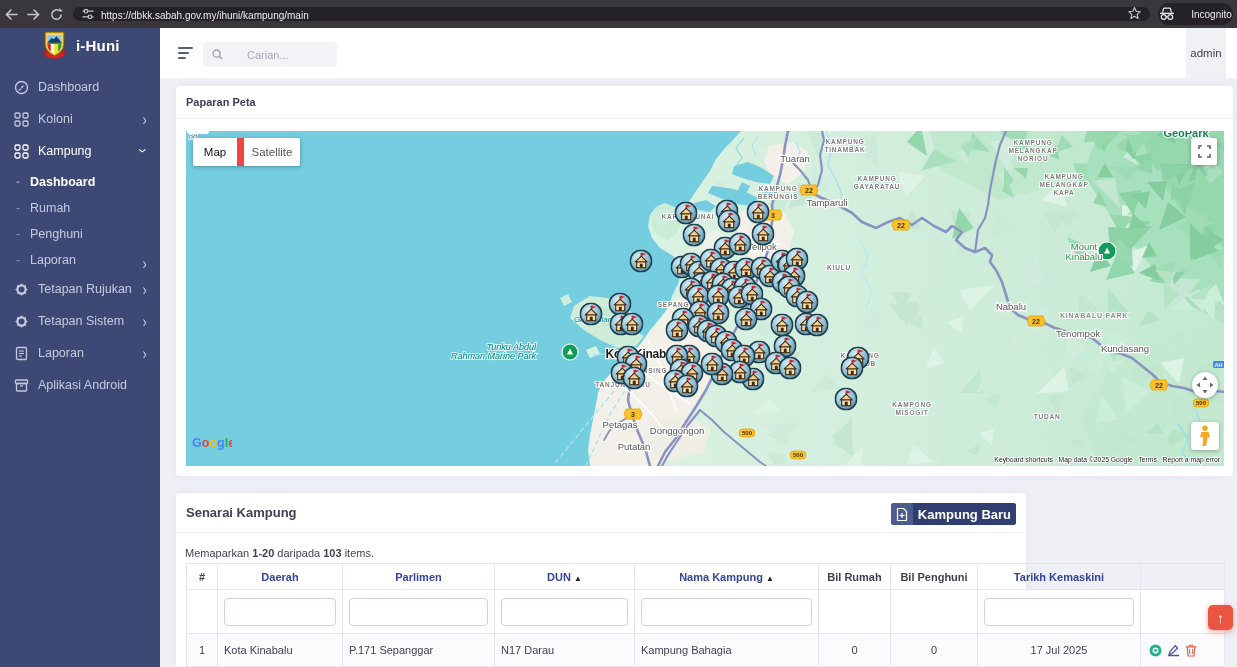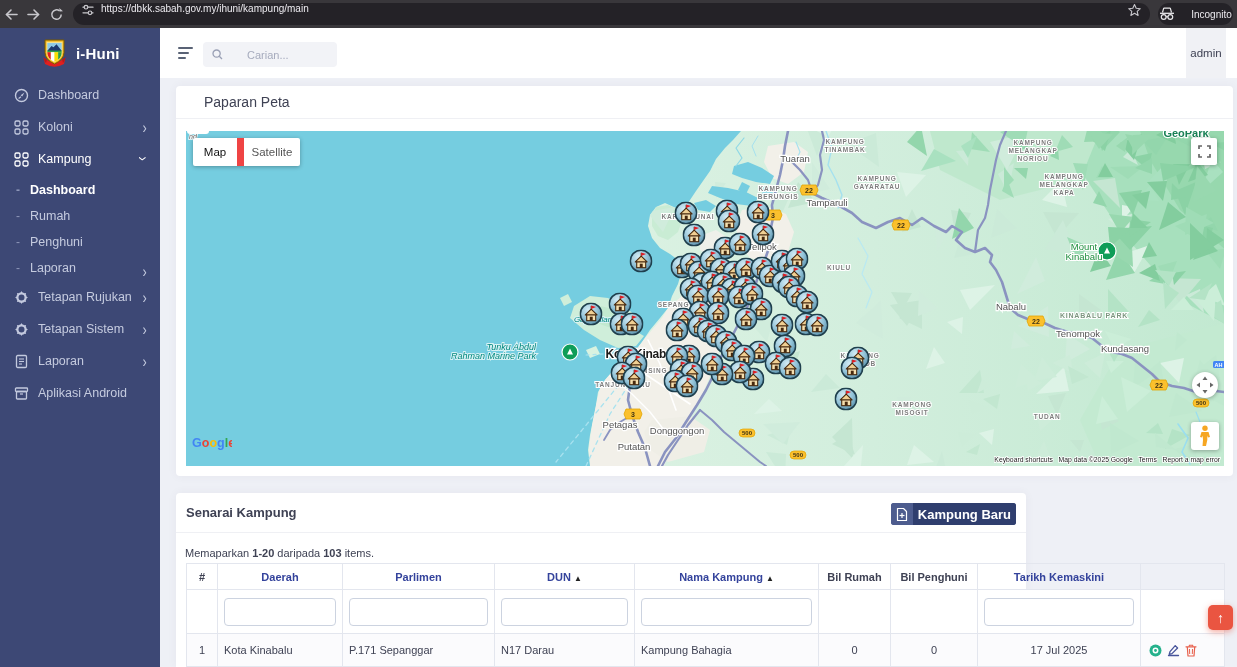--- a/index.html
+++ b/index.html
@@ -1,39 +1,39 @@
 <!DOCTYPE html>
 <html><head><meta charset="utf-8">
 <style>
 * {margin:0;padding:0;box-sizing:border-box}
 html,body {width:1237px;height:667px;overflow:hidden;font-family:"Liberation Sans",sans-serif}
 body {background:#eef0f6;position:relative}
 .chrome {position:absolute;left:0;top:0;width:100%;height:28px;background:#39373b;display:flex;align-items:center}
 .cicon {margin-left:12px;display:flex;align-items:center}
-.urlbar {margin-left:9px;height:22px;width:1077px;background:#242227;border-radius:11px;display:flex;align-items:flex-start;padding:0 8px;color:#eceaef;font-size:10px}
+.urlbar {margin-left:9px;height:14px;width:1077px;background:#242227;border-radius:11px;display:flex;align-items:flex-end;padding:0 8px;color:#eceaef;font-size:10px}
 .incog {margin-left:8px;height:22px;width:75px;background:#242227;border-radius:11px;display:flex;align-items:center;justify-content:center;color:#eceaef;font-size:10px;gap:16px}
 .sidebar {position:absolute;left:0;top:28px;width:160px;height:639px;background:#3d4875;color:#c5cbdf}
-.brand {display:flex;align-items:center;padding:10px 0 11px 42px;gap:9px}
+.brand {display:flex;align-items:center;padding:2px 0 11px 42px;gap:9px}
 .brand b {color:#fff;font-size:15px;letter-spacing:0.2px}
 .nav {margin-top:0}
 .nitem {display:flex;align-items:center;height:32px;padding-left:14px;font-size:12.5px;position:relative}
 .nitem .txt {margin-left:9px}
 .nitem .chev {position:absolute;right:13px;font-size:15px;line-height:1;color:#c3c9de;transform:scale(0.85,1.1);top:8px}
 .sub {padding-left:16px;height:26px}
 .sub .dash {color:#8d96b8;font-size:12px;width:14px}
 .white {color:#fff}
 .topnav {position:absolute;left:160px;top:28px;width:1077px;height:50px;background:#fff}
 .burger {position:absolute;left:18px;top:19px;width:18px}
 .burger div {height:2px;background:#596275;margin-bottom:3px;border-radius:1px}
 .search {position:absolute;left:43px;top:14px;width:134px;height:25px;background:#f2f3f7;border-radius:4px;display:flex;align-items:center;padding:0 9px;color:#a6abbd;font-size:11px;gap:24px}
 .admin {position:absolute;right:11px;top:0;height:50px;width:40px;background:#f0f1f5;display:flex;align-items:center;justify-content:center;color:#3f4254;font-size:11.5px}
 .card {position:absolute;background:#fff;border-radius:4px;box-shadow:0 0 10px rgba(80,70,110,0.06)}
 .card1 {left:176px;top:86px;width:1057px;height:390px}
 .card2 {left:176px;top:493px;width:850px;height:174px;border-bottom-left-radius:0;border-bottom-right-radius:0}
-.chead {height:33px;border-bottom:1px solid #eff0f4;display:flex;align-items:center;padding:0 28px;font-size:14px;font-weight:normal;color:#3f4254}
+.chead {height:33px;border-bottom:1px solid #eff0f4;display:flex;align-items:center;padding:0 10px;font-size:11px;font-weight:bold;color:#3f4254}
 .chead2 {height:40px;border-bottom:1px solid #eff0f4;display:flex;align-items:center;padding:0 10px;font-size:13px;font-weight:bold;color:#3f4254}
 .mapwrap {position:absolute;left:10px;top:45px;width:1038px;height:335px;overflow:hidden;background:#75cde0}
 .card1 .mapwrap {top:45px}
 .gmctl {position:absolute;left:7px;top:7px;height:28px;background:#fff;box-shadow:0 1px 4px rgba(0,0,0,0.3);display:flex;font-size:11.5px;border-radius:2px}
 .gmctl .m1 {width:51px;display:flex;align-items:center;justify-content:center;font-weight:normal;color:#111;border-right:7px solid #ef4444}
 .gmctl .m2 {width:56px;display:flex;align-items:center;justify-content:center;color:#565656}
 .fsctl {position:absolute;right:7px;top:7px;width:26px;height:27px;background:#fff;border-radius:2px;box-shadow:0 1px 4px rgba(0,0,0,0.3);display:flex;align-items:center;justify-content:center}
 .panctl {position:absolute;right:6px;top:241px;width:26px;height:26px;background:#fff;border-radius:50%;box-shadow:0 1px 4px rgba(0,0,0,0.3)}
 .pegman {position:absolute;right:5px;top:291px;width:28px;height:28px;background:#fff;border-radius:3px;box-shadow:0 1px 4px rgba(0,0,0,0.3);display:flex;align-items:center;justify-content:center}
 .glogo {position:absolute;left:6px;bottom:12px}

